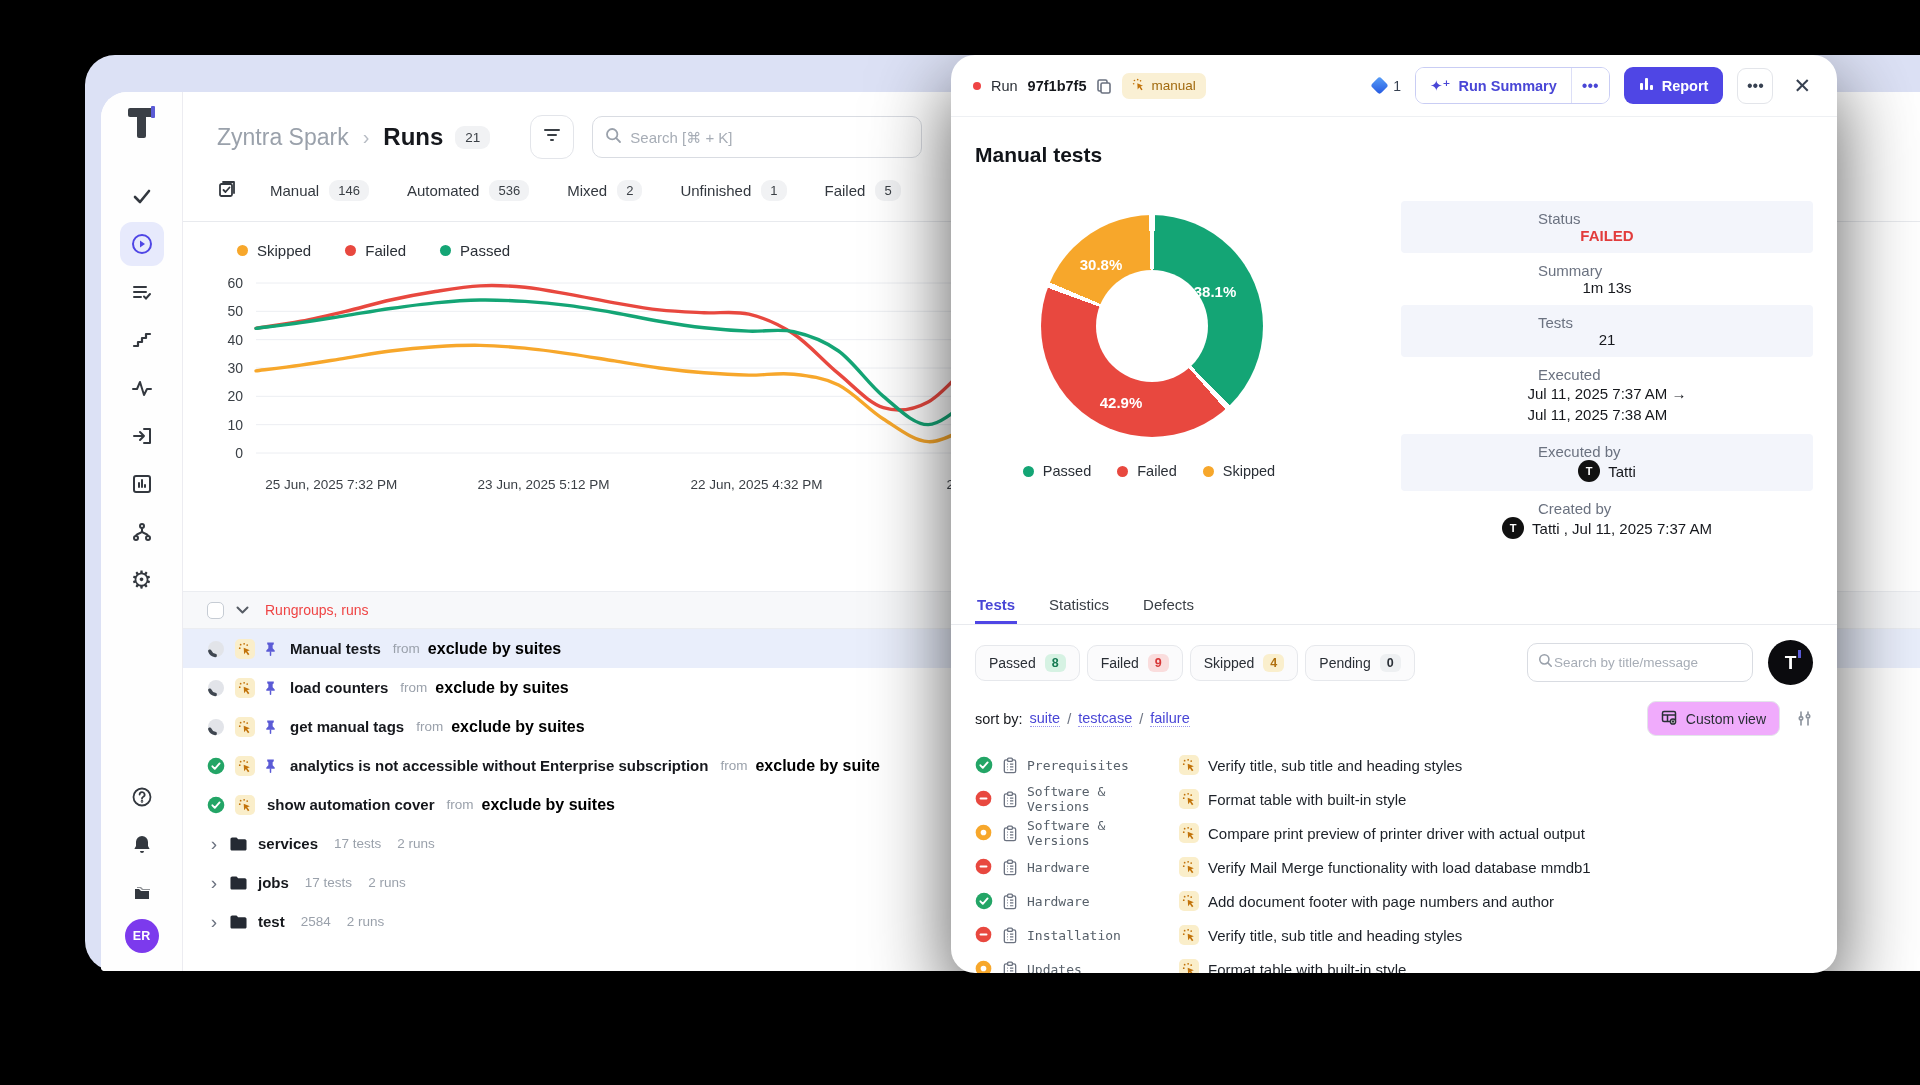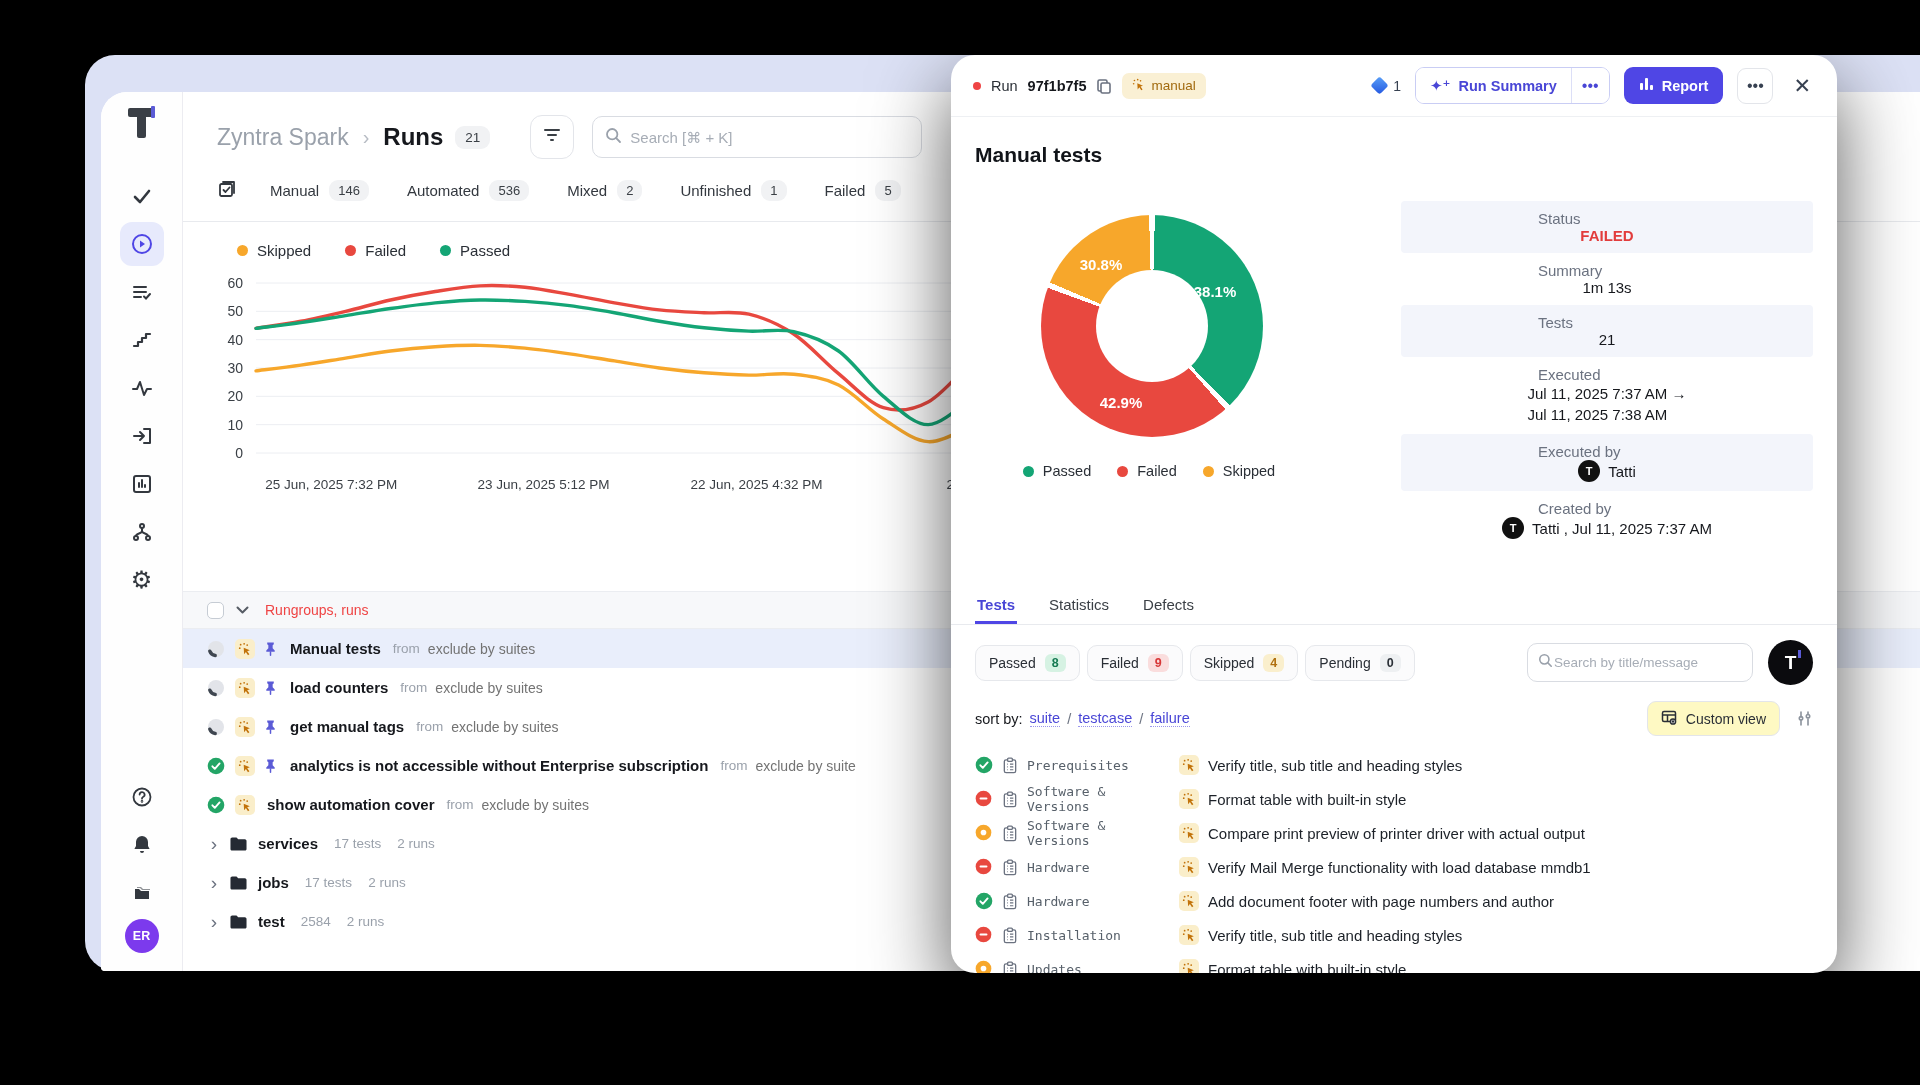--- a/index.html
+++ b/index.html
@@ -65,21 +65,21 @@
   .chev-d { color:#565c64; }
   .list-head-label { font-size:14px; color:#ef4444; margin-left:4px; }
   .run-row { display:flex; align-items:center; height:39px; padding-left:24px; gap:8px; font-size:15px; }
   .run-row.selected { background:#e9eefb; }
   .st-ic { width:18px; height:18px; display:inline-flex; margin-right:2px; }
   .manual-sq { width:20px; height:20px; border-radius:5px; background:#faeeca; display:inline-flex;
     align-items:center; justify-content:center; }
   .pin-ic { color:#5b5bd6; display:inline-flex; }
   .rr-title { font-weight:600; color:#16181d; margin-left:4px; }
   .rr-from { color:#9aa1ab; font-size:13.5px; margin-left:4px; }
-  .rr-fromv { color:#737373; font-size:14px; }
+  .rr-fromv { color:#000000; font-size:16px;font-weight:bold; }
   .chev-r { color:#6b7280; font-size:19px; width:14px; text-align:center; }
   .folder-ic { color:#252a33; display:inline-flex; }
   .rr-name { font-weight:600; color:#16181d; margin-left:2px; }
   .rr-meta { color:#9aa1ab; font-size:13.5px; margin-left:8px; }
 
   
   .panel { position:absolute; left:951px; top:55px; width:886px; height:918px; background:#fff;
     border-radius:24px; box-shadow:0 30px 80px rgba(0,0,0,.65); overflow:hidden; }
   .p-header { height:62px; display:flex; align-items:center; padding:0 22px; border-bottom:1px solid #eef0f3; gap:10px; }
   .red-dot { width:8px; height:8px; border-radius:50%; background:#ef4444; }
@@ -144,21 +144,21 @@
   .p-search input::placeholder { color:#a7adb6; }
   .avatar-t { width:45px; height:45px; border-radius:50%; background:#0b0b0e; color:#fff; font-weight:800;
     font-size:19px; display:flex; align-items:center; justify-content:center; margin-left:8px; flex-shrink:0;
     position:relative; }
   .avatar-t i { position:absolute; right:12px; top:10px; width:3px; height:8px; background:#5b5bd6; }
 
   .sort-row { display:flex; align-items:center; padding:16px 24px 0; font-size:14.5px; color:#16181d; }
   .sort-link { color:#4946d6; border-bottom:1.5px dotted #9a96ee; margin:0 7px; }
   .sort-sep { color:#6b7280; }
   .custom-view { margin-left:auto; display:flex; align-items:center; gap:9px; border:1px solid #e3e5ea;
-    border-radius:9px; padding:7px 13px; font-size:14px; color:#2a2f36; background:#fef9c3; }
+    border-radius:9px; padding:7px 13px; font-size:14px; color:#2a2f36; background:#f0abfc; }
   .tune-ic { margin-left:16px; color:#8b929c; display:inline-flex; }
 
   .tests-list { margin-top:12px; }
   .test-row { display:flex; align-items:center; height:34px; padding:0 24px; }
   .clip-ic { color:#6b7280; margin-left:7px; display:inline-flex; }
   .suite-name { font-family:"DejaVu Sans Mono","Liberation Mono",monospace; font-size:13px; color:#57606a;
     margin-left:9px; width:140px; flex-shrink:0; }
   .test-title { font-size:15px; color:#1c2128; margin-left:9px; white-space:nowrap; }
   .test-row .manual-sq { margin-left:12px; flex-shrink:0; }
 </style>

